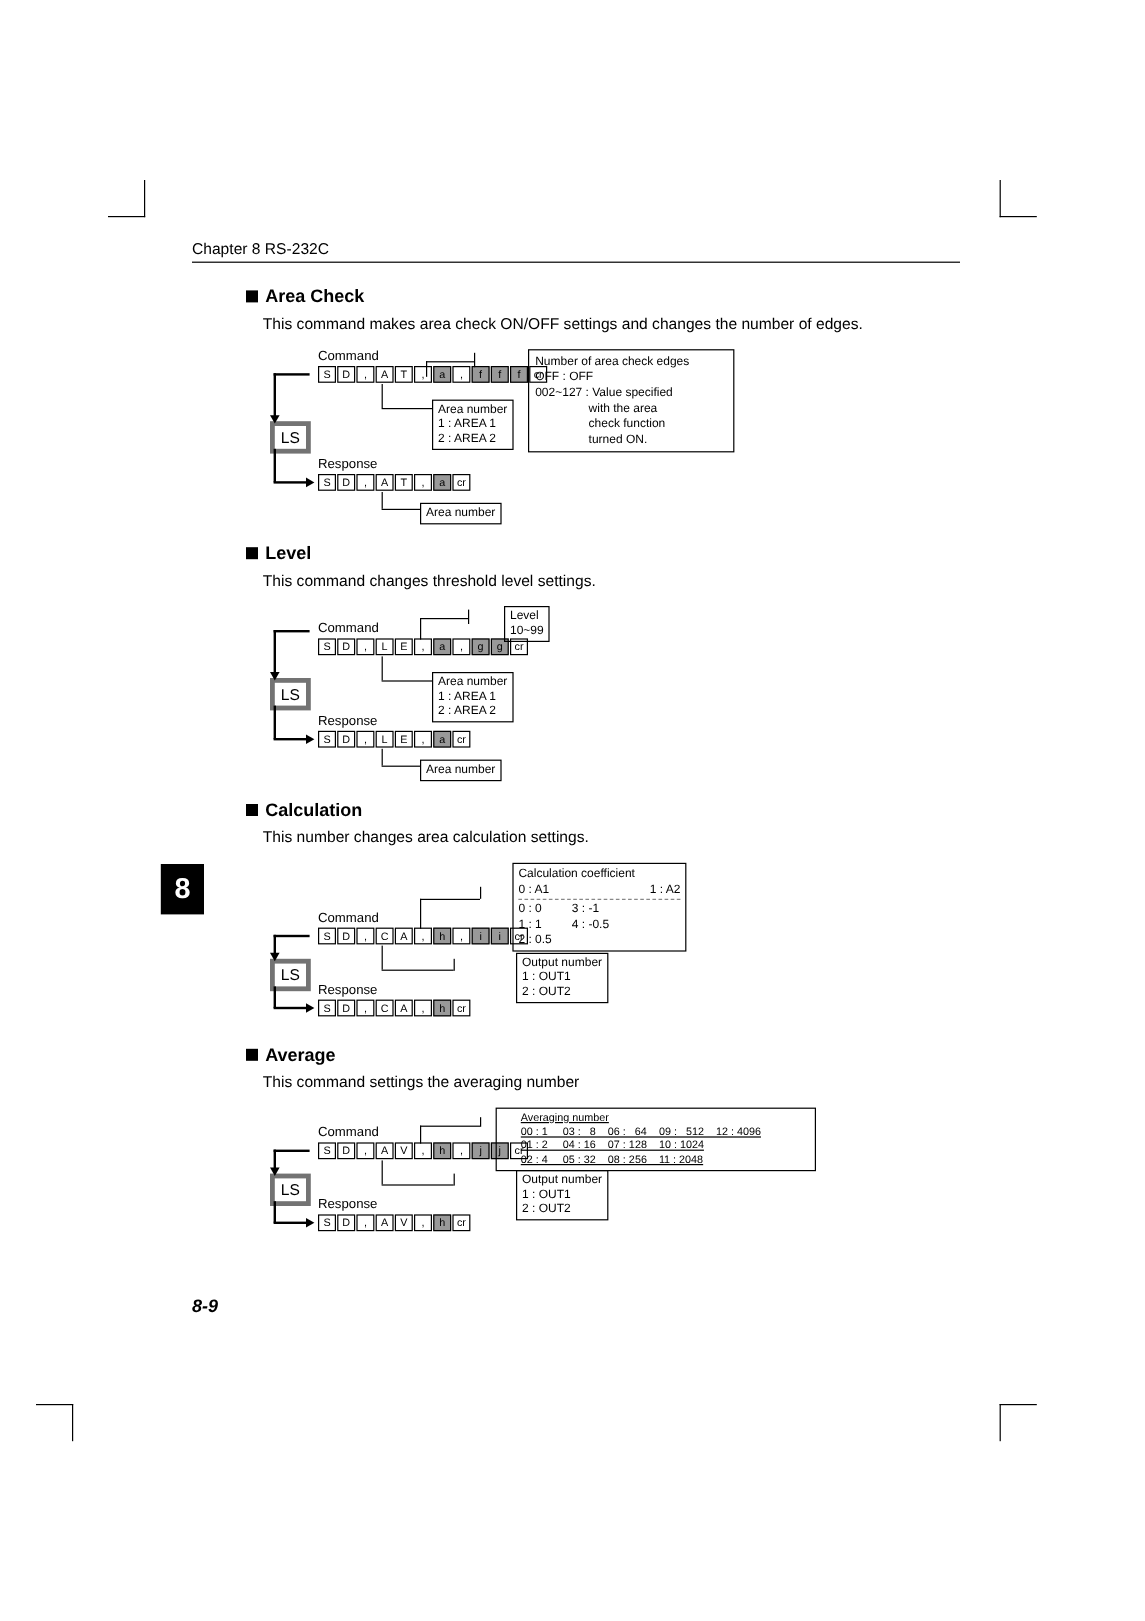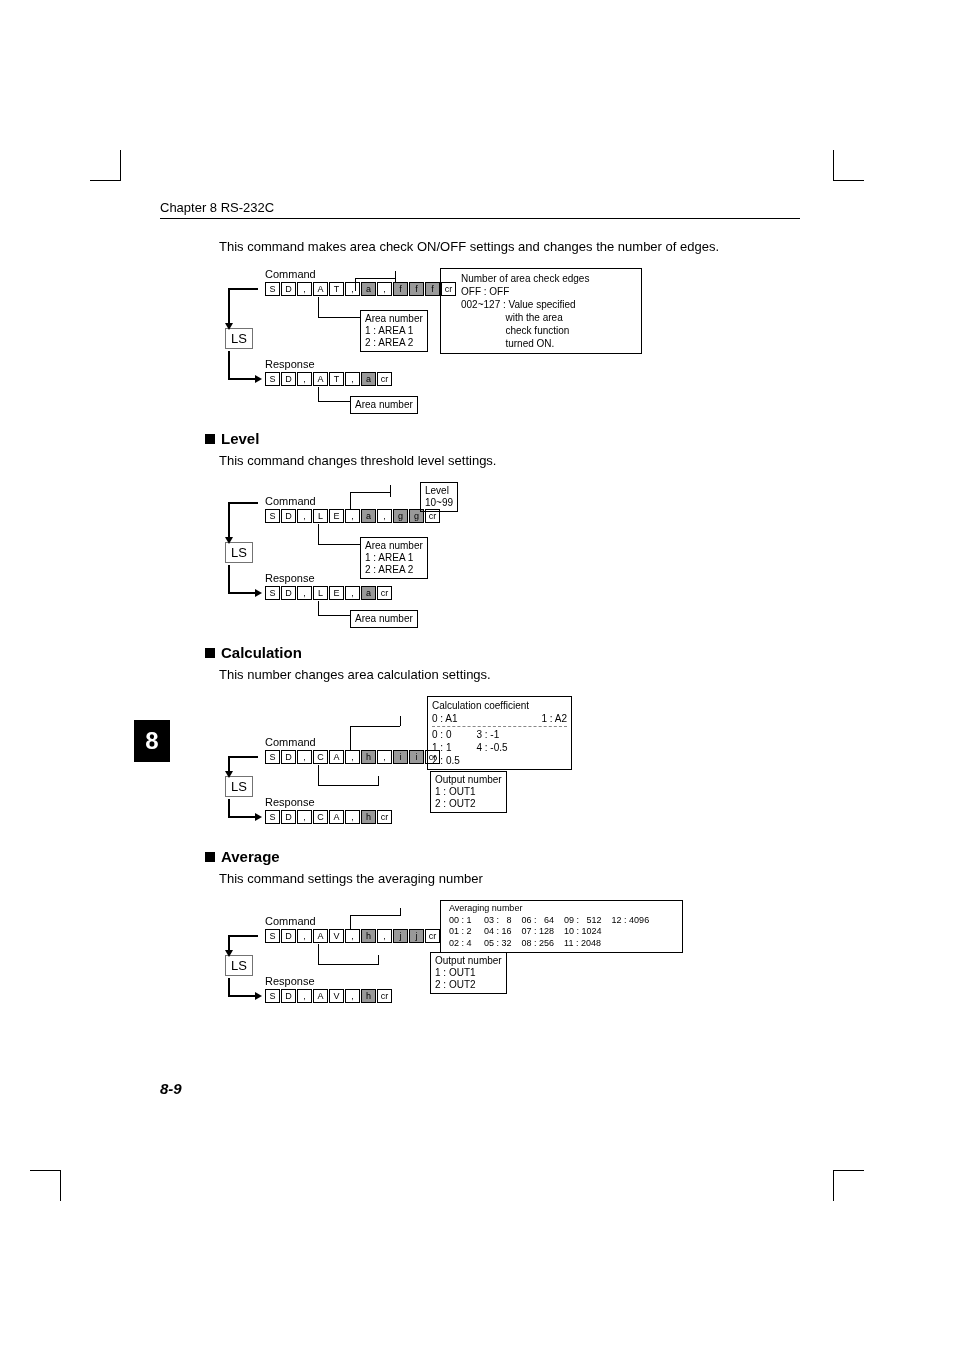--- a/index.html
+++ b/index.html
@@ -61,21 +61,21 @@
     margin-left: 20px;
     position: relative;
     font-size: 10px;
   }
   .cmd-label {
     font-size: 11px;
     margin-left: 40px;
     margin-bottom: 2px;
   }
   .ls-box {
-    border: 1px solid #737373;
+    border: 4px solid #737373;
     display: inline-block;
     padding: 2px 5px;
     font-size: 13px;
     position: absolute;
   }
   .row {
     display: flex;
     align-items: center;
     margin-left: 40px;
   }
@@ -86,21 +86,21 @@
     line-height: 12px;
     text-align: center;
     font-size: 9px;
     padding: 0 1px;
     margin-right: 1px;
   }
   .cell.dark { background: #999; }
   .note-box {
     border: 0.5px solid #000;
     font-size: 10px;
-    padding: 3px 20px;
+    padding: 3px 5px;
     line-height: 1.3;
   }
   .small-box {
     border: 0.5px solid #000;
     font-size: 10px;
     padding: 2px 4px;
     line-height: 1.2;
   }
   .leader {
     position: absolute;
@@ -155,20 +155,21 @@
 <div class="crop-mark crop-bl"></div>
 <div class="crop-mark crop-br"></div>
 
 <div class="chapter-tab">8</div>
 
 <div class="page">
   <div class="chapter">Chapter 8  RS-232C</div>
   <div class="hr"></div>
 
   <div class="section">
+    <div class="sec-title"><span class="bullet"></span><span>Area Check</span></div>
     <div class="sec-desc">This command makes area check ON/OFF settings and changes the number of edges.</div>
     <div class="diagram" style="height:140px;">
       <div class="ls-box" style="left:0; top:60px;">LS</div>
       <div style="position:absolute;left:3px;top:20px;width:30px;height:2px;background:#000;"></div>
       <div style="position:absolute;left:3px;top:20px;width:2px;height:38px;background:#000;"></div>
       <div class="arrow-down" style="left:0px;top:55px;"></div>
       <div style="position:absolute;left:3px;top:83px;width:2px;height:28px;background:#000;"></div>
       <div style="position:absolute;left:3px;top:110px;width:30px;height:2px;background:#000;"></div>
       <div class="arrow-right" style="left:30px;top:107px;"></div>
 
@@ -387,21 +388,21 @@
             <span class="cell">cr</span>
         </div>
       </div>
       <div class="leader" style="left:93px;top:44px;width:1px;height:20px;"></div>
       <div class="leader" style="left:93px;top:64px;width:60px;height:1px;"></div>
       <div class="leader" style="left:153px;top:55px;width:1px;height:10px;"></div>
       <div class="leader" style="left:125px;top:15px;width:1px;height:15px;"></div>
       <div class="leader" style="left:125px;top:15px;width:50px;height:1px;"></div>
       <div class="leader" style="left:175px;top:8px;width:1px;height:8px;"></div>
 
-      <div class="note-box" style="position:absolute;left:215px;top:0;width:225px;padding:2px 8px;font-size:9px;">
+      <div class="note-box" style="position:absolute;left:188px;top:0;width:225px;padding:2px 20px;font-size:9px;text-decoration:underline;">
         <div>Averaging number</div>
         <div style="white-space:pre;">00 : 1     03 :   8    06 :   64    09 :   512    12 : 4096
 01 : 2     04 : 16    07 : 128    10 : 1024
 02 : 4     05 : 32    08 : 256    11 : 2048</div>
       </div>
       <div class="small-box" style="position:absolute;left:205px;top:52px;">
         <span>Output number</span><br>
         <span style="white-space:pre;">1 : OUT1
 2 : OUT2</span>
       </div>

